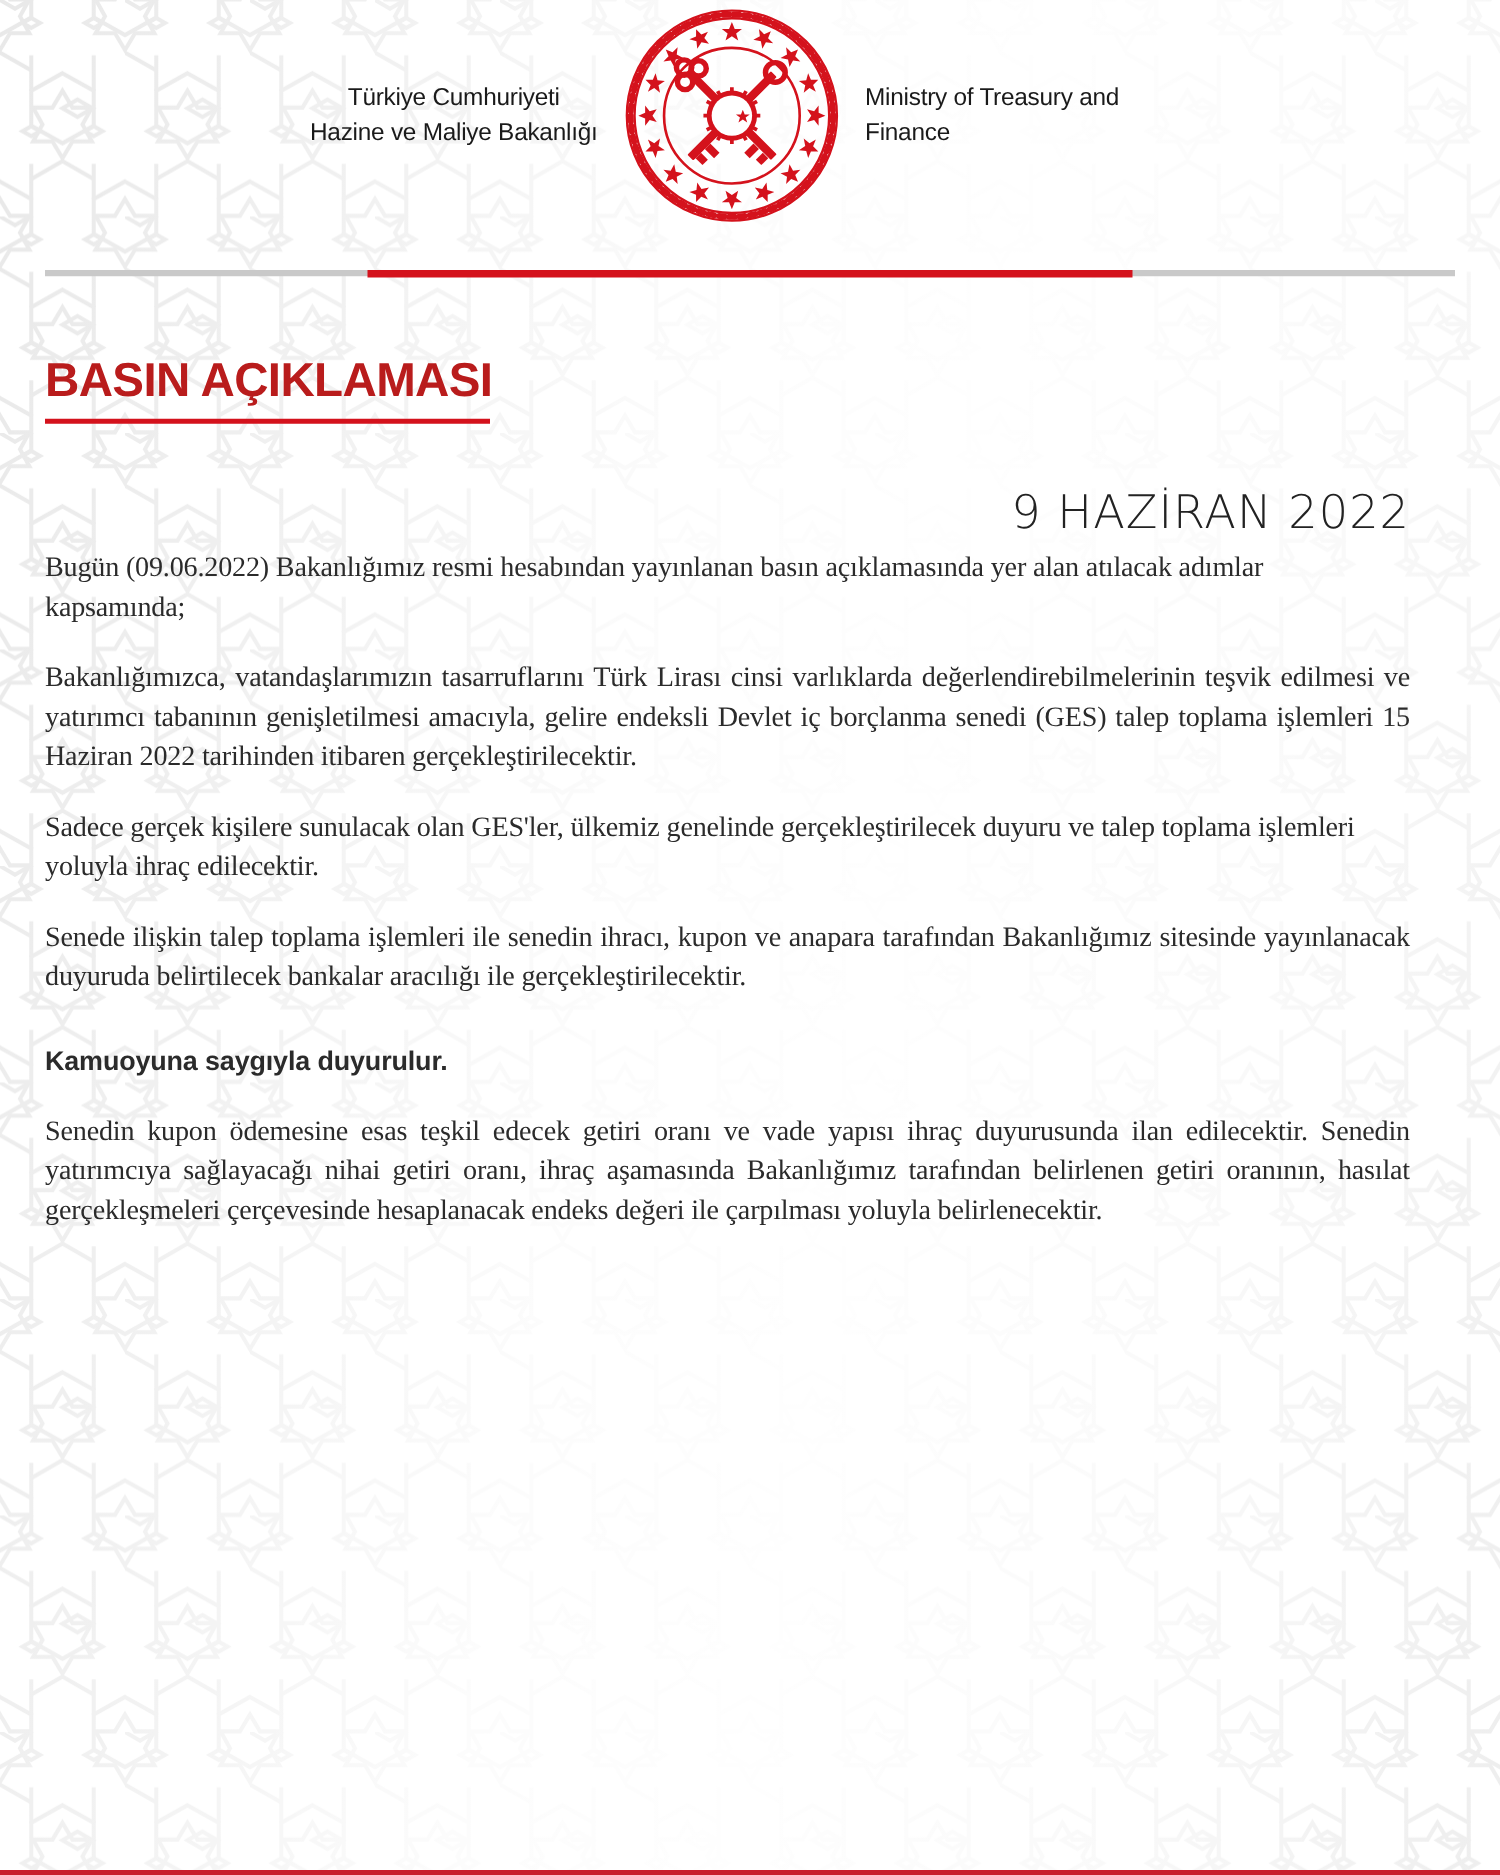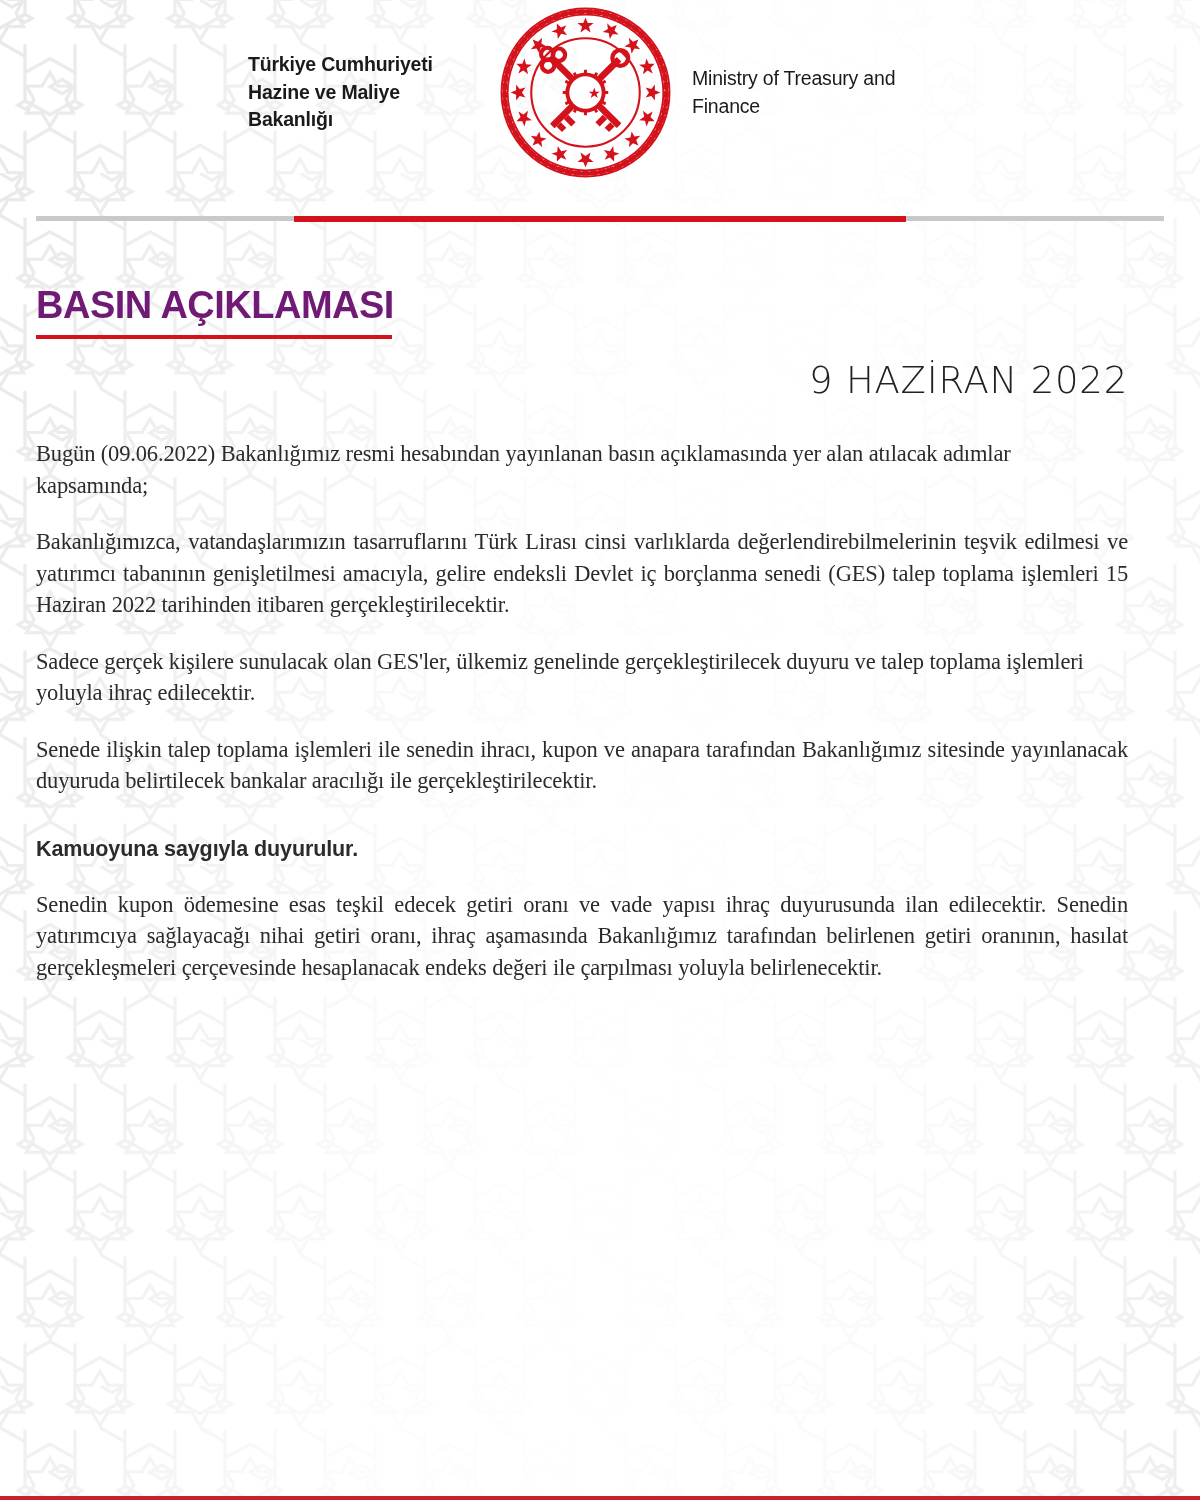--- a/index.html
+++ b/index.html
@@ -59,28 +59,27 @@
     height: 205px;
   }
   .header-inner {
     display: flex;
     align-items: center;
     justify-content: center;
     height: 185px;
     gap: 0;
   }
   .ministry-tr {
-    text-align: left;
+    text-align: center;
     color: #1a1a1a;
     font-size: 19.5px;
     line-height: 1.42;
     letter-spacing: -0.2px;
     width: 230px;
     font-family: "Liberation Sans", sans-serif;
-    font-weight: bold;
   }
   .ministry-en {
     text-align: left;
     color: #1a1a1a;
     font-size: 19.5px;
     line-height: 1.42;
     letter-spacing: -0.2px;
     width: 260px;
     font-family: "Liberation Sans", sans-serif;
   }
@@ -113,37 +112,37 @@
 
   
   .title-block {
     position: absolute;
     top: 286px;
     left: 36px;
   }
   .page-title {
     font-size: 38px;
     font-weight: bold;
-    color: #701a75;
+    color: #b91c1c;
     letter-spacing: -0.5px;
     line-height: 1;
     margin: 0;
     font-family: "Liberation Sans", sans-serif;
   }
   .title-rule {
     margin-top: 11px;
     width: 356px;
     height: 4px;
     background: #d4121c;
   }
 
   
   .doc-date {
     position: absolute;
-    top: 359px;
+    top: 388px;
     left: 36px;
     width: 1092px;
     text-align: right;
     font-size: 37px;
     font-weight: 300;
     color: #222222;
     letter-spacing: 0.8px;
     font-family: "DejaVu Sans", sans-serif;
   }
 

